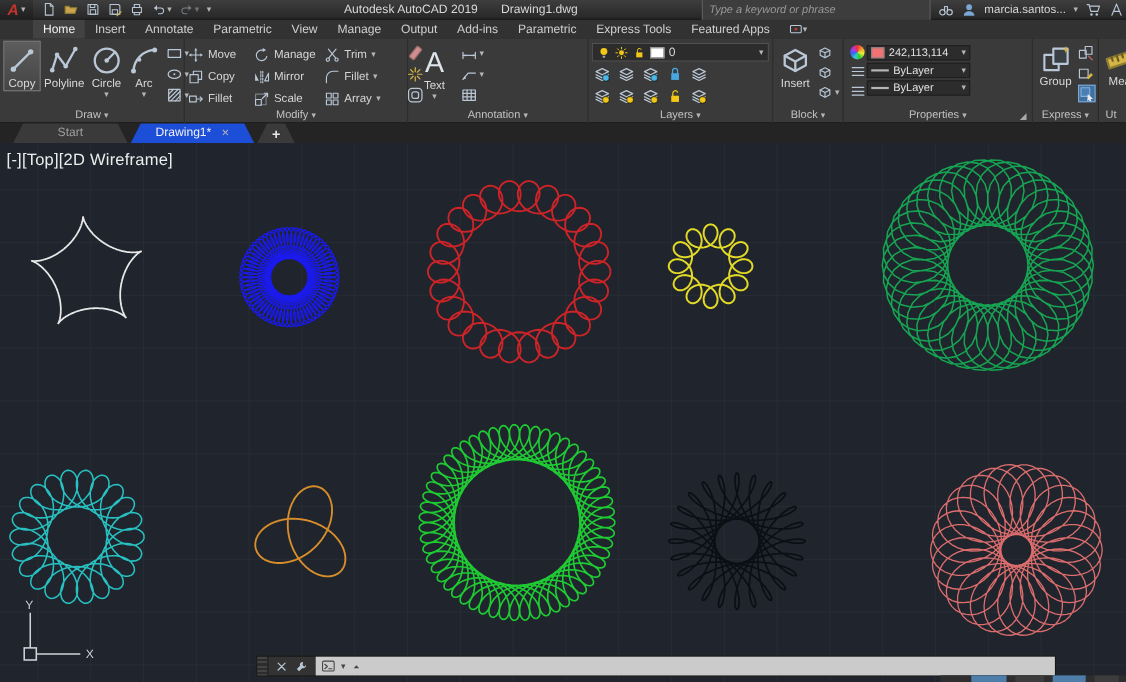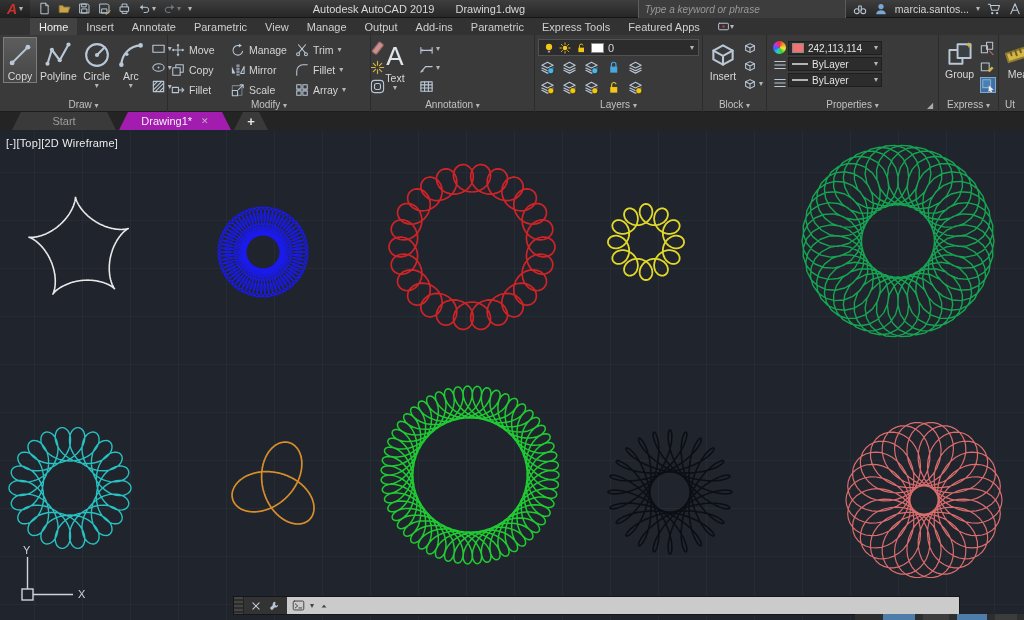--- a/index.html
+++ b/index.html
@@ -64,27 +64,27 @@
     background:conic-gradient(#e33,#e93,#ee3,#3c3,#3cc,#36e,#b3e,#e33);cursor:pointer}
   .dialog-launcher{position:absolute;right:3px;bottom:2px;width:8px;height:8px;color:#aaa;
      font-size:8px;line-height:8px;cursor:pointer}
   .selhl{background:#3f6fa3;border:1px solid #7fa8cc}
   
   #filetabs{position:absolute;top:112px;left:0;width:1024px;height:18px;background:#242424;
     display:flex;align-items:flex-end}
   .ftab{height:18px;display:inline-flex;align-items:center;justify-content:center;font-size:11px;
     clip-path:polygon(9px 0,calc(100% - 9px) 0,100% 100%,0 100%);cursor:pointer}
   .ftab.start{width:104px;margin-left:12px;background:#3a3a3a;color:#9d9d9d}
-  .ftab.cur{width:112px;margin-left:3px;background:#a21caf;color:#f2f2f2;gap:9px}
+  .ftab.cur{width:112px;margin-left:3px;background:#1d4ed8;color:#f2f2f2;gap:9px}
   .ftab .x{color:#b5b5b5;font-size:9px}
   .ftab.plus{width:34px;margin-left:3px;background:#3a3a3a;color:#e8e8e8;font-weight:bold;font-size:13px}
   
   #canvas{position:absolute;top:130px;left:0;width:1024px;height:490px;overflow:hidden}
   #shapes{position:absolute;left:0;top:0}
-  #vplabel{position:absolute;left:6px;top:7px;color:#ececec;font-size:11px;letter-spacing:.2px}
+  #vplabel{position:absolute;left:6px;top:7px;color:#ececec;font-size:15px;letter-spacing:.2px}
   #vplabel span{cursor:pointer}
   #ucs{position:absolute;left:12px;top:415px}
   
   #cmdbar{position:absolute;left:233px;top:466px;width:727px;height:19px;display:flex;
     border:1px solid #161616;box-sizing:border-box;background:#333}
   .handle{width:9px;background:repeating-linear-gradient(#444 0 2px,#2d2d2d 2px 4px);
     border-right:1px solid #222;cursor:grab}
   .cmd-dark{display:flex;align-items:center;gap:7px;padding:0 7px;color:#c9c9c9}
   .cmd-field{flex:1;display:flex;align-items:center;gap:5px;background:#cbcbcb;padding:0 5px;color:#333}
   .cmd-field input{flex:1;border:none;background:transparent;outline:none;

